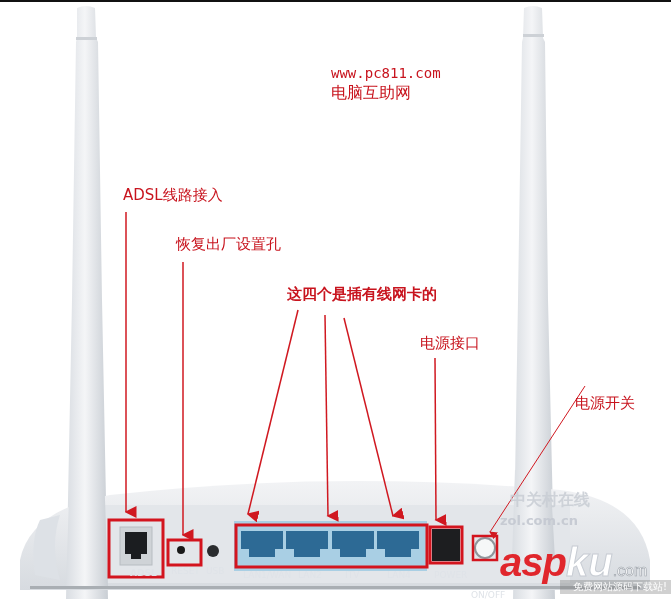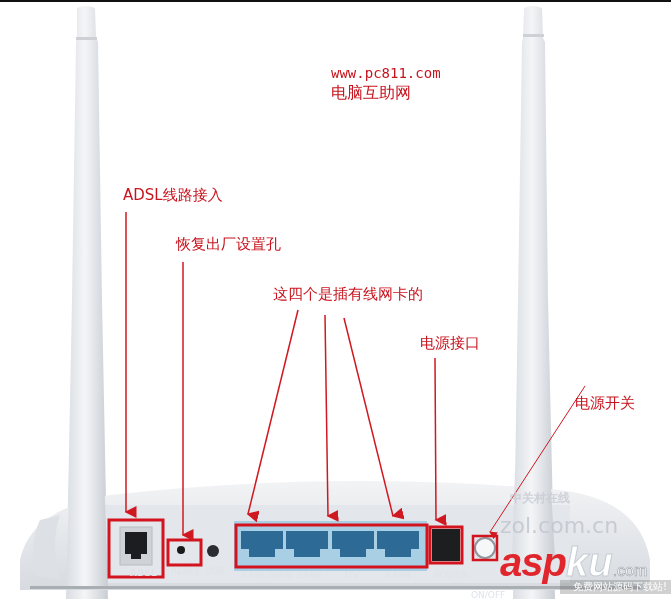--- a/index.html
+++ b/index.html
@@ -2,22 +2,22 @@
 <html><head>
 <meta charset="utf-8">
 <style>
   html, body { margin: 0; padding: 0; }
   body { width: 671px; height: 599px; position: relative; overflow: hidden; background: #ffffff; font-family: "DejaVu Sans", sans-serif; }
   .topline { position: absolute; left: 0; top: 0; width: 671px; height: 2px; background: #111; }
   .label { position: absolute; color: #c8141e; font-size: 15px; white-space: nowrap; line-height: 1; }
   .mono { font-family: "DejaVu Sans Mono", monospace; font-size: 14px; }
   svg.scene { position: absolute; left: 0; top: 0; }
   .port-label { position: absolute; color: #dfe3e8; font-size: 9px; font-family: "DejaVu Sans", sans-serif; white-space: nowrap; }
-  .wm1 { position: absolute; color: rgba(200,205,212,0.85); font-size: 12px; font-weight: bold; white-space: nowrap; }
-  .wm2 { position: absolute; color: rgba(195,200,208,0.9); font-size: 22px; font-weight: normal; white-space: nowrap; font-family: "DejaVu Sans", sans-serif; }
+  .wm1 { position: absolute; color: rgba(200,205,212,0.85); font-size: 16px; font-weight: bold; white-space: nowrap; }
+  .wm2 { position: absolute; color: rgba(195,200,208,0.9); font-size: 13px; font-weight: bold; white-space: nowrap; font-family: "DejaVu Sans", sans-serif; }
   .aspku { position: absolute; left: 500px; top: 540px; font-family: "Liberation Sans", sans-serif; font-weight: bold; font-style: italic; white-space: nowrap; }
   .aspku .a { color: #e0262c; font-size: 40px; letter-spacing: -1px; }
   .aspku .k { color: #ffffff; font-size: 40px; -webkit-text-stroke: 1px #c7ccd3; }
   .aspku .c { color: #ffffff; font-size: 16px; font-style: normal; font-weight: normal; -webkit-text-stroke: 0.6px #9aa0a8; }
   .aspku-sub { position: absolute; left: 560px; top: 580px; font-size: 10px; color: #fff; background: rgba(120,120,120,0.35); padding: 0 13px; white-space: nowrap; }
 </style>
 </head>
 <body>
 
 <div class="topline"></div>
@@ -100,21 +100,21 @@
     <line x1="435" y1="358" x2="436" y2="520" marker-end="url(#arrow)"></line>
     <line x1="585" y1="386" x2="490" y2="532" marker-end="url(#arrow)" stroke-width="1"></line>
   </g>
 </svg>
 
 <div class="label mono" style="left:331px; top:66px;text-align:right;">www.pc811.com</div>
 <div class="label" style="left:331px; top:85px; font-size:16px;">电脑互助网</div>
 
 <div class="label" style="left:123px; top:188px;">ADSL线路接入</div>
 <div class="label" style="left:176px; top:237px;">恢复出厂设置孔</div>
-<div class="label" style="left:273px; top:287px;">这四个是插有线网卡的</div>
+<div class="label" style="left:287px; top:287px;font-weight:bold;">这四个是插有线网卡的</div>
 <div class="label" style="left:420px; top:336px;">电源接口</div>
 <div class="label" style="left:575px; top:364px;margin-top:32px;">电源开关</div>
 
 <div class="port-label" style="left:130px; top:568px;font-weight:bold;">ADSL</div>
 <div class="port-label" style="left:171px; top:566px;">RESET</div>
 <div class="port-label" style="left:206px; top:566px;">USB</div>
 <div class="port-label" style="left:243px; top:570px;">LAN1/WAN</div>
 <div class="port-label" style="left:298px; top:570px;">LAN2</div>
 <div class="port-label" style="left:345px; top:570px;">ITV</div>
 <div class="port-label" style="left:387px; top:570px;">LAN4</div>

